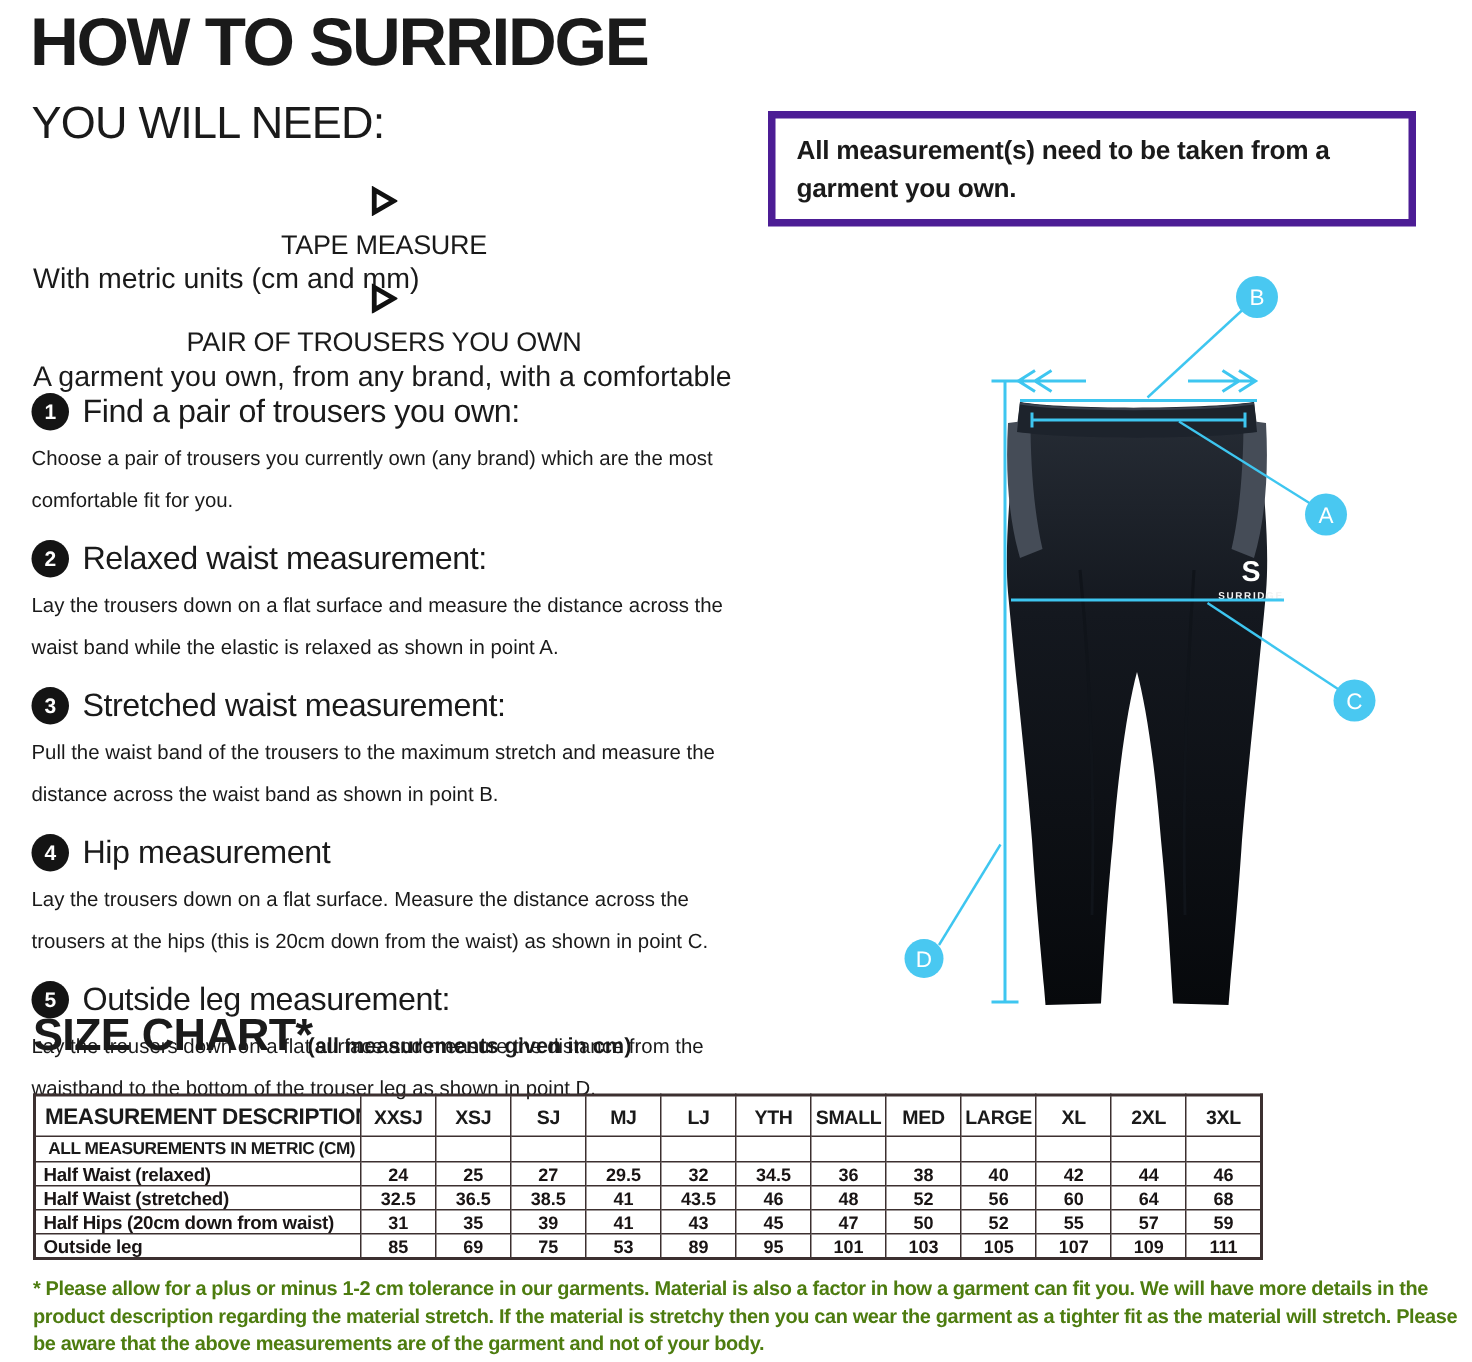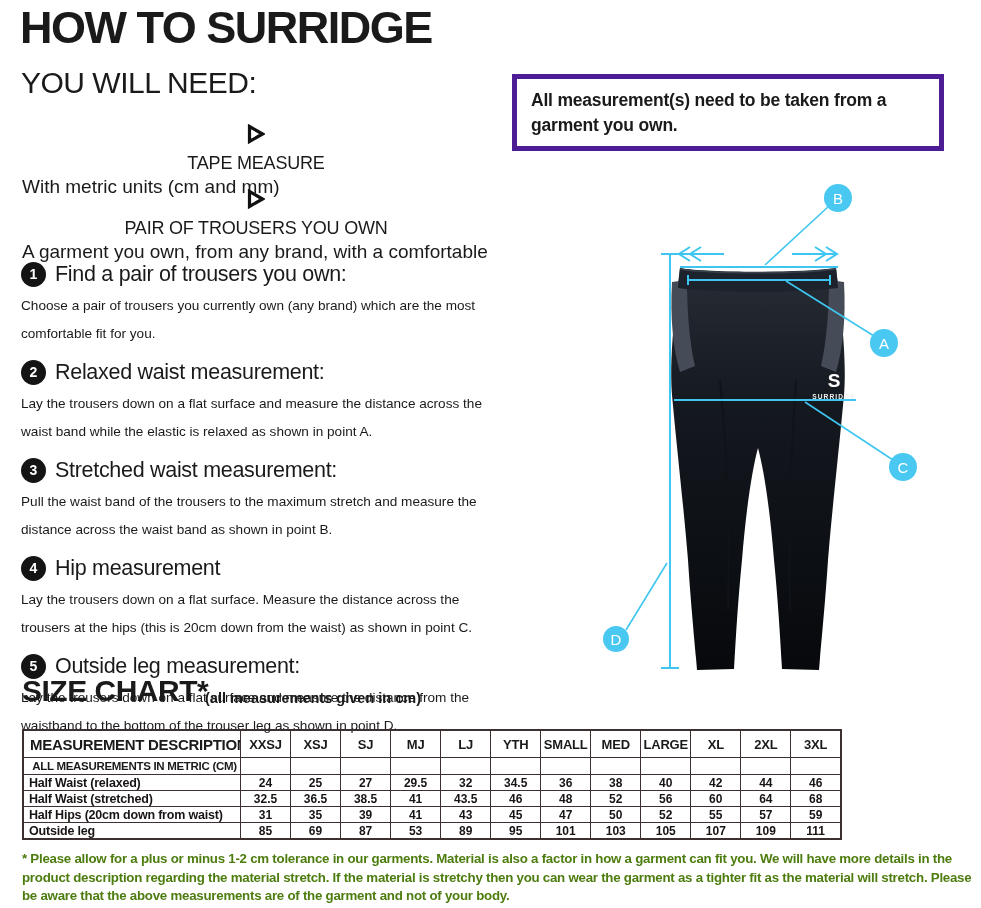--- a/index.html
+++ b/index.html
@@ -285,21 +285,21 @@
           <td>50</td>
           <td>52</td>
           <td>55</td>
           <td>57</td>
           <td>59</td>
         </tr>
         <tr class="data">
           <td class="desc">Outside leg</td>
           <td>85</td>
           <td>69</td>
-          <td>87</td>
+          <td>75</td>
           <td>53</td>
           <td>89</td>
           <td>95</td>
           <td>101</td>
           <td>103</td>
           <td>105</td>
           <td>107</td>
           <td>109</td>
           <td>111</td>
         </tr>

